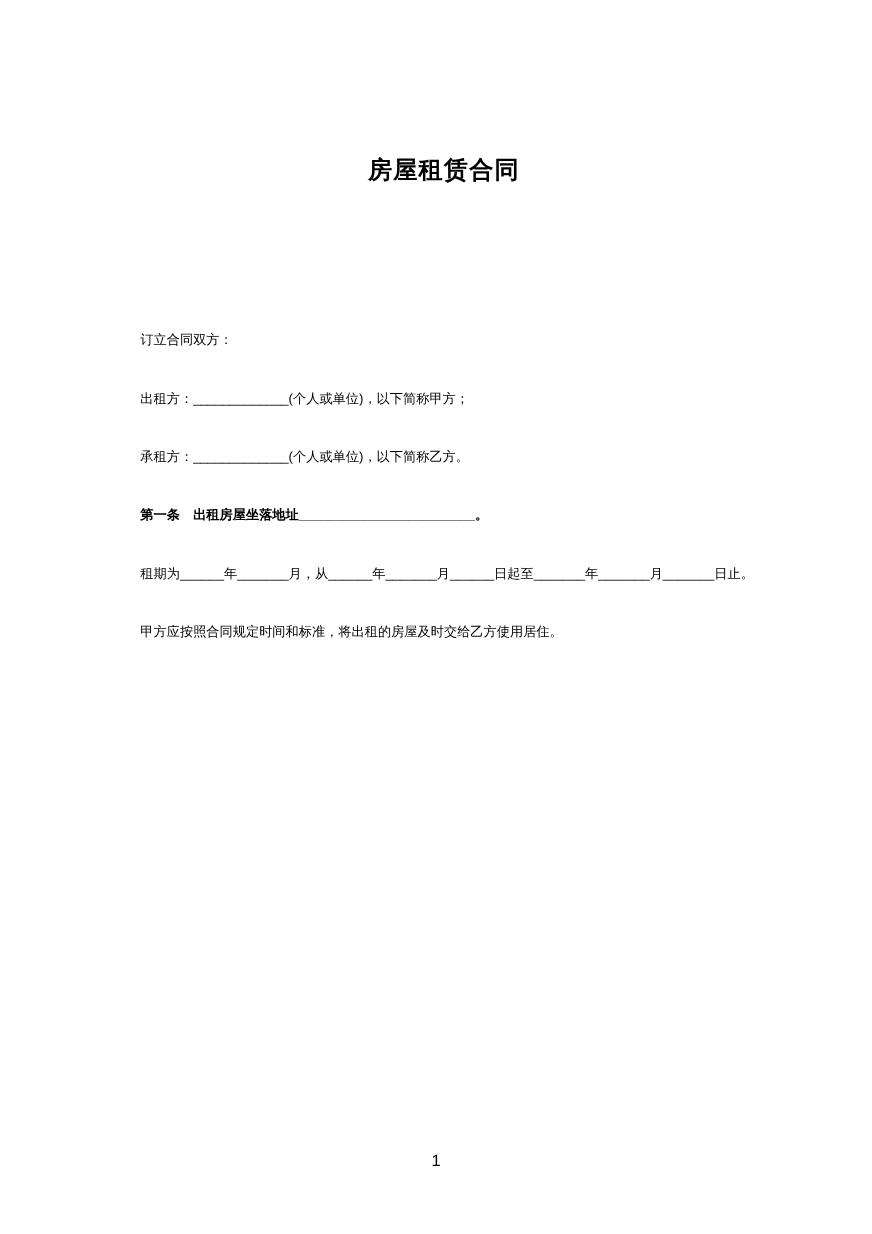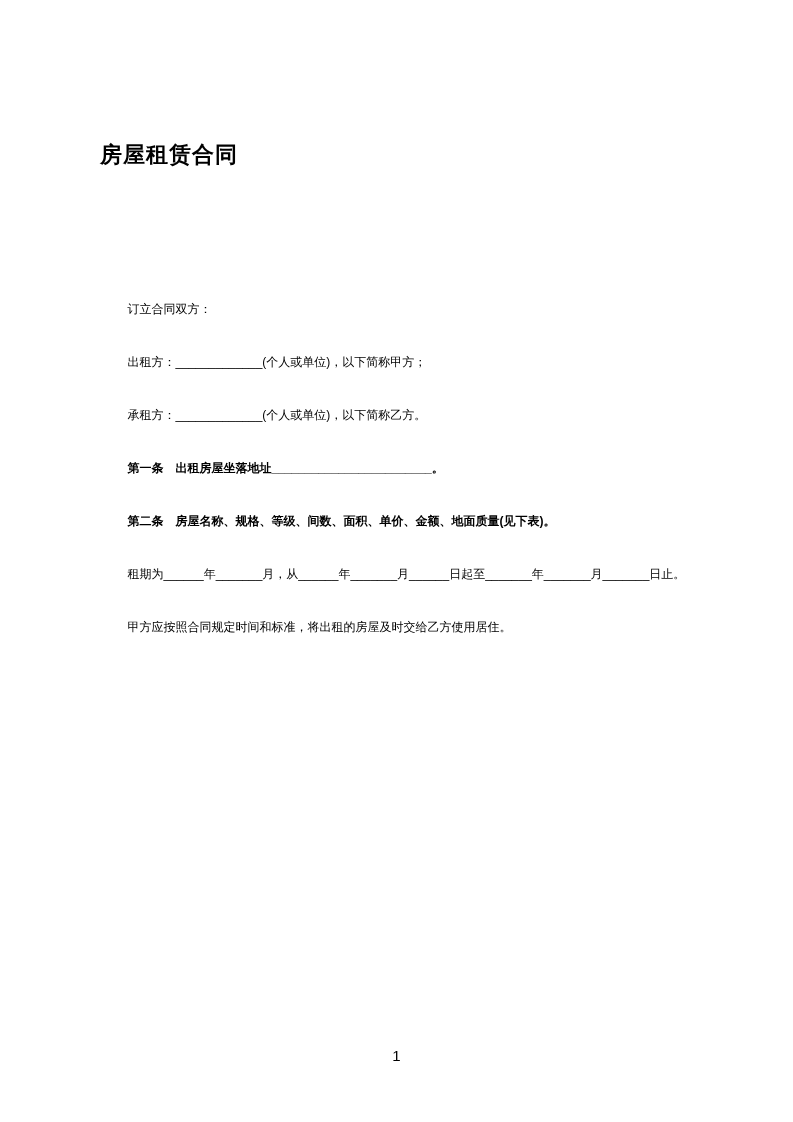--- a/index.html
+++ b/index.html
@@ -14,20 +14,21 @@
     margin: 0 auto;
     background: #ffffff;
     box-sizing: border-box;
     padding: 140px 86px 0 100px;
     font-family: "Liberation Sans", "DejaVu Sans", sans-serif;
     color: #000000;
     overflow: hidden;
   }
   .doc-title {
     margin: 0 0 125px 0;
+    text-align: center;
     font-size: 22px;
     font-weight: 700;
     line-height: 30px;
     letter-spacing: 1px;
   }
   .para {
     margin: 0 0 24px 0;
     font-size: 12px;
     line-height: 29px;
     text-indent: 2.3em;
@@ -56,21 +57,20 @@
 
   <p class="para">订立合同双方：</p>
 
   <p class="para">出租方：_____________(个人或单位)，以下简称甲方；</p>
 
   <p class="para">承租方：_____________(个人或单位)，以下简称乙方。</p>
 
 
   <p class="para article">第一条　出租房屋坐落地址________________________。</p>
 
-  <p class="para article">第二条　房屋名称、规格、等级、间数、面积、单价、金额、地面质量(见下表)。</p>
 
 
   <p class="para">租期为______年_______月，从______年_______月______日起至_______年_______月_______日止。</p>
 
   <p class="para">甲方应按照合同规定时间和标准，将出租的房屋及时交给乙方使用居住。</p>
 
 
 
   <div class="page-number">1</div>
 

